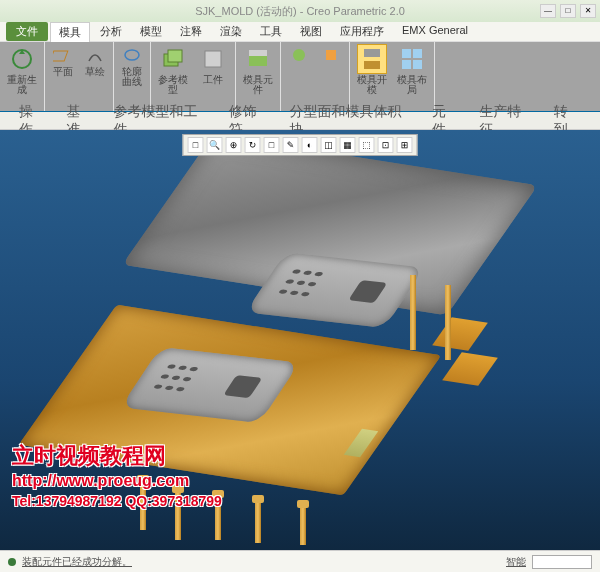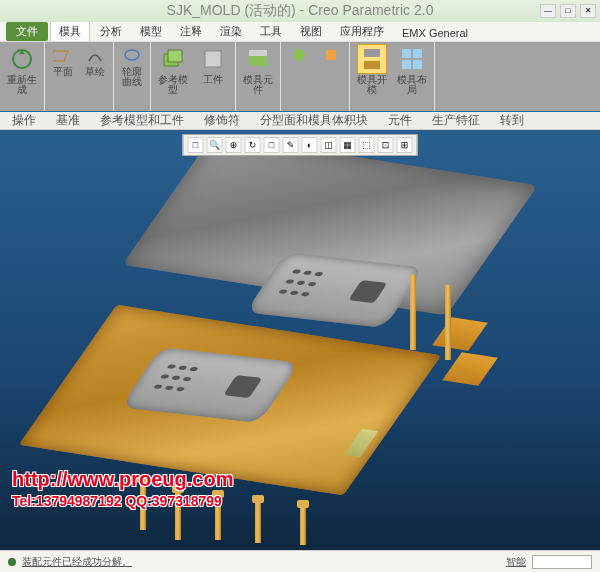--- a/index.html
+++ b/index.html
@@ -1,57 +1,57 @@
 <!DOCTYPE html>
 <html><head>
 <meta charset="utf-8">
 <style>
 * { margin: 0; padding: 0; box-sizing: border-box; font-family: "Microsoft YaHei", "SimSun", sans-serif; }
 body { width: 600px; height: 572px; overflow: hidden; background: #f0f0f0; font-size: 11px; }
 
 .titlebar { height: 22px; background: linear-gradient(#e8f0e0,#d8e8d0); display: flex; align-items: center; justify-content: center; position: relative; }
-.titlebar .title { color: #888; font-size: 14px; }
+.titlebar .title { color: #888; font-size: 11px; }
 .titlebar .wincontrols { position: absolute; right: 4px; display: flex; gap: 4px; }
 .winbtn { width: 16px; height: 14px; background: #eee; border: 1px solid #ccc; font-size: 8px; text-align: center; line-height: 12px; }
 
-.menubar { height: 20px; background: #f5f5f0; display: flex; align-items: flex-end; padding: 0 6px; gap: 2px; border-bottom: 1px solid #ddd; }
+.menubar { height: 20px; background: #f5f5f0; display: flex; align-items: flex-start; padding: 0 6px; gap: 2px; border-bottom: 1px solid #ddd; }
 .menuitem { padding: 2px 8px; color: #333; font-size: 11px; }
 .menuitem.active { background: #fff; border: 1px solid #ccc; border-bottom: none; }
 .filebtn { background: #5a8f3c; color: #fff; padding: 2px 10px; border-radius: 2px; }
 
 .ribbon { height: 70px; background: #a3a3a3; display: flex; border-bottom: 1px solid #0369a1; }
 .ribgroup { display: flex; flex-direction: column; align-items: center; padding: 2px 4px; border-right: 1px solid #e0e0e0; }
 .ribicons { display: flex; gap: 4px; align-items: flex-start; flex: 1; }
 .ribicon { width: 28px; display: flex; flex-direction: column; align-items: center; gap: 1px; }
 .ribicon .ic { width: 22px; height: 22px; display: flex; align-items: center; justify-content: center; }
 .ribicon .lbl { font-size: 10px; color: #444; text-align: center; line-height: 1; }
 .ribicon.big { width: 36px; }
 .ribicon.big .ic { width: 30px; height: 30px; }
 .highlight .ic { background: #ffe080; border: 1px solid #d4a020; }
 
-.subbar { height: 18px; background: #eeeee8; display: flex; align-items: center; padding: 0 12px; gap: 20px; font-size: 12px; color: #555; border-bottom: 1px solid #ccc; }
+.subbar { height: 18px; background: #eeeee8; display: flex; align-items: center; padding: 0 19px; gap: 20px; font-size: 14px; color: #555; border-bottom: 1px solid #ccc; }
 
 .viewport { position: relative; width: 600px; height: 420px; background: linear-gradient(#2a6090,#1a4570 60%,#0f2840); overflow: hidden; }
 .vtoolbar { position: absolute; top: 4px; left: 50%; transform: translateX(-50%); background: #f0f0e8; border: 1px solid #aaa; padding: 2px 4px; display: flex; gap: 3px; z-index: 10; }
 .vtbtn { width: 16px; height: 16px; background: #fff; border: 1px solid #ccc; font-size: 9px; display: flex; align-items: center; justify-content: center; }
 
 .scene { position: absolute; width: 100%; height: 100%; }
 .mold-top { position: absolute; left: 150px; top: 30px; width: 360px; height: 130px; background: linear-gradient(160deg,#999,#777 40%,#aaa 70%,#888); transform: skewX(-35deg) skewY(8deg); border-radius: 8px; box-shadow: inset 0 0 20px #555; }
 .mold-bottom { position: absolute; left: 50px; top: 200px; width: 360px; height: 140px; background: linear-gradient(160deg,#d4a040,#b88020 40%,#e0b050 70%,#c09030); transform: skewX(-35deg) skewY(8deg); border-radius: 4px; box-shadow: inset 0 0 15px #805010; }
 .phone1 { position: absolute; left: 260px; top: 130px; width: 150px; height: 60px; background: linear-gradient(#bbb,#999); transform: skewX(-35deg) skewY(8deg) rotate(-2deg); border-radius: 14px; box-shadow: inset 0 0 8px #666; }
 .phone2 { position: absolute; left: 135px; top: 225px; width: 150px; height: 60px; background: linear-gradient(#bbb,#999); transform: skewX(-35deg) skewY(8deg) rotate(-2deg); border-radius: 14px; box-shadow: inset 0 0 8px #666; }
 .holes { position: absolute; width: 100%; height: 100%; }
 .hole { position: absolute; width: 8px; height: 4px; background: #555; border-radius: 50%; }
 .block { position: absolute; background: linear-gradient(#e0a030,#c08020); transform: skewX(-35deg) skewY(8deg); }
 .pin { position: absolute; width: 6px; background: linear-gradient(90deg,#d4a040,#f0c060,#b88020); }
 .pinhead { width: 12px; height: 8px; background: #e0b050; border-radius: 2px; margin-left: -3px; }
 
 .watermark { position: absolute; left: 12px; bottom: 40px; z-index: 20; color: #e00020; font-weight: bold; text-shadow: 1px 1px 0 #fff, -1px -1px 0 #fff, 1px -1px 0 #fff, -1px 1px 0 #fff; line-height: 1.3; }
 .watermark .l1 { font-size: 22px; }
-.watermark .l2 { font-size: 20px; }
+.watermark .l2 { font-size: 16px; }
 .watermark .l3 { font-size: 14px; }
 
 .statusbar { height: 22px; background: #f5f5f0; border-top: 1px solid #ccc; display: flex; align-items: center; padding: 0 8px; font-size: 10px; color: #555; text-decoration: underline; }
 .statusbar .dot { width: 8px; height: 8px; background: #3a7a3a; border-radius: 50%; margin-right: 6px; }
 .statusbar .right { margin-left: auto; display: flex; align-items: center; gap: 6px; }
 .statusbar input { width: 60px; height: 14px; font-size: 10px; border: 1px solid #aaa; }
 
 svg { display: block; }
 </style>
 </head>
@@ -277,20 +277,21 @@
         <div class="pinhead"></div>
       </div>
     <div class="pin" style="left:300px;top:370px;height:45px">
         <div class="pinhead"></div>
       </div>
     <div class="pin" style="left:410px;top:145px;height:75px"></div>
     <div class="pin" style="left:445px;top:155px;height:75px"></div>
   </div>
 
   <div class="watermark">
+    <div class="l1">立时视频教程网</div>
     <div class="l2">http://www.proeug.com</div>
     <div class="l3">Tel:13794987192  QQ:397318799</div>
   </div>
 </div>
 
 <div class="statusbar">
   <div class="dot"></div>
   <span>装配元件已经成功分解。</span>
   <div class="right">
     <span>智能</span>

